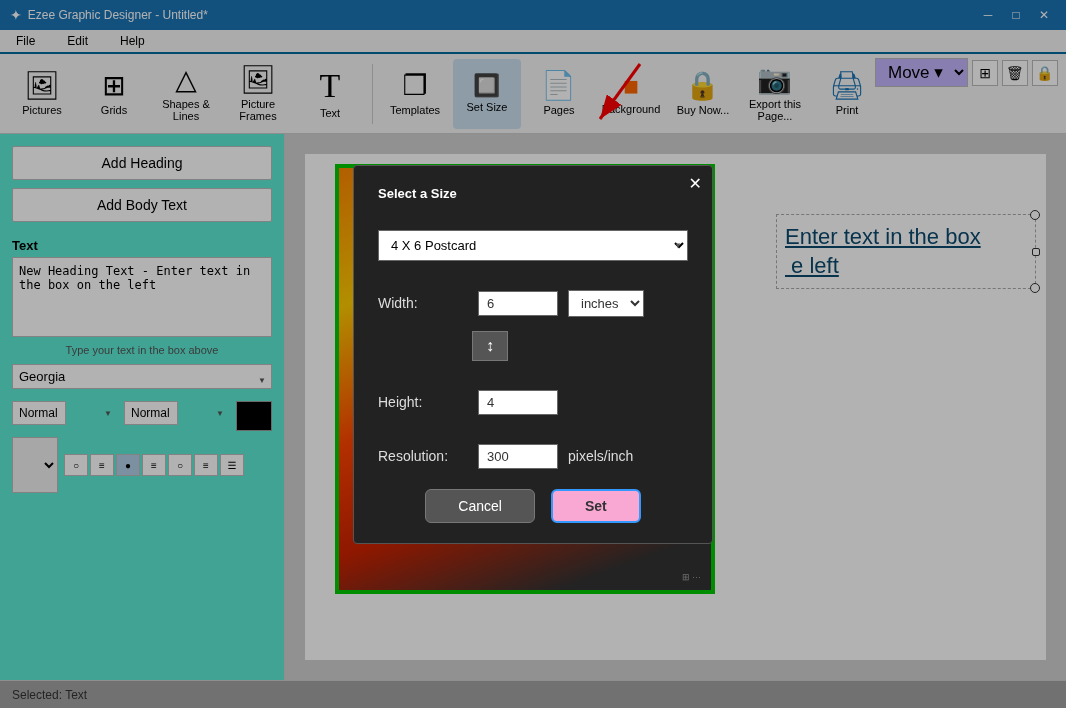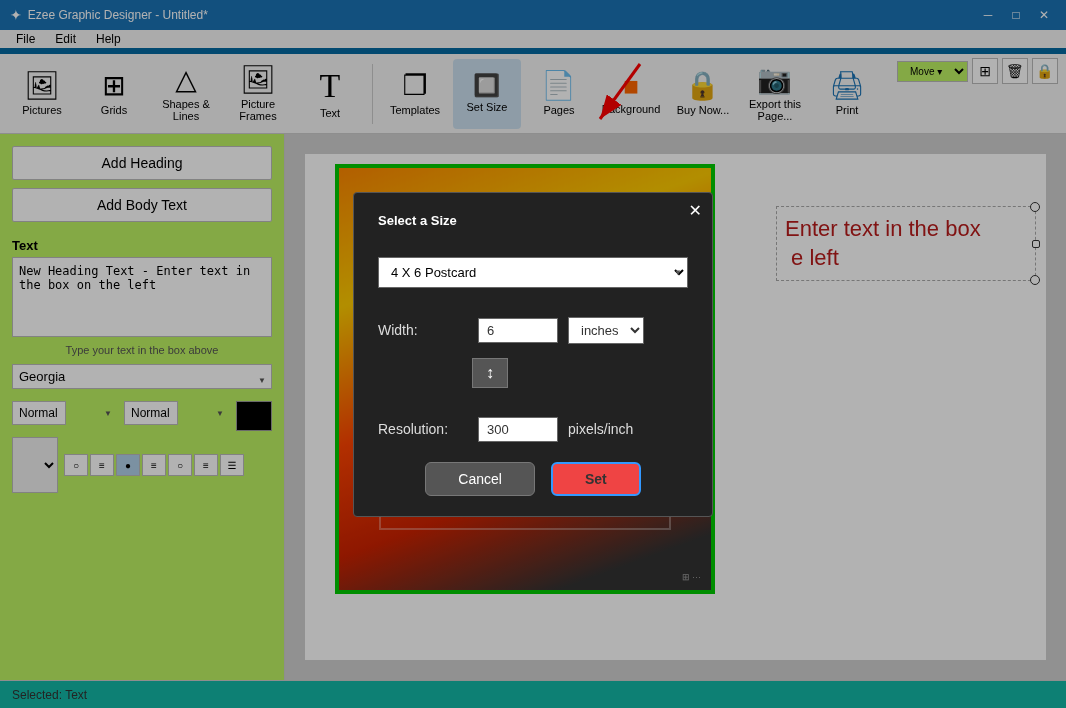--- a/index.html
+++ b/index.html
@@ -20,26 +20,26 @@
     #titlebar-controls { display: flex; gap: 4px; }
     .titlebar-btn {
       width: 24px; height: 20px;
       background: none; border: none; color: white;
       cursor: pointer; font-size: 12px; display: flex; align-items: center; justify-content: center;
     }
 
     
     #menubar {
       background: #f5f5f5;
-      border-bottom: 6px solid #0369a1;
+      border-bottom: 2px solid #0369a1;
       height: 24px;
       display: flex;
       align-items: center;
       padding: 0 8px;
-      gap: 4px;
+      gap: 16px;
     }
     .menu-item {
       padding: 2px 8px;
       cursor: pointer;
       border-radius: 2px;
       font-size: 12px;
     }
 
     
     #toolbar {
@@ -72,21 +72,21 @@
 
     
     #main {
       display: flex;
       height: calc(708px - 30px - 24px - 80px - 28px);
     }
 
     
     #left-panel {
       width: 285px;
-      background: #bef264;
+      background: #5eead4;
       border-right: 1px solid #ccc;
       padding: 12px;
       overflow-y: auto;
       flex-shrink: 0;
     }
     .panel-btn {
       width: 100%;
       padding: 8px 12px;
       border: 1px solid #bbb;
       background: white;
@@ -220,40 +220,40 @@
       border: 1px solid #333;
       border-radius: 50%;
     }
     .handle.tr { top: -5px; right: -5px; }
     .handle.br { bottom: -5px; right: -5px; }
     .handle.mr { top: 50%; right: -5px; transform: translateY(-50%); border-radius: 2px; width: 8px; height: 8px; }
 
     
     #statusbar {
       height: 28px;
-      background: #14b8a6;
+      background: #a3a3a3;
       border-top: 1px solid #ccc;
       display: flex;
       align-items: center;
       padding: 0 12px;
       font-size: 12px;
       color: #333;
     }
 
     
     #move-toolbar {
       position: absolute;
       top: 4px; right: 8px;
       display: flex; align-items: center; gap: 4px;
     }
     .move-select {
       padding: 3px 8px;
       border: 1px solid #bbb;
-      background: #bef264;
-      font-size: 10px;
+      background: #c4b5fd;
+      font-size: 17px;
       cursor: pointer;
     }
     .icon-btn {
       width: 26px; height: 26px;
       border: 1px solid #bbb;
       background: white;
       cursor: pointer;
       display: flex; align-items: center; justify-content: center;
       font-size: 14px;
     }
@@ -339,21 +339,21 @@
       font-size: 14px;
       cursor: pointer;
       border-radius: 6px;
     }
     .modal-btn.cancel {
       background: #555;
       border: 1px solid #777;
       color: white;
     }
     .modal-btn.set {
-      background: #ef4444;
+      background: #f9a8d4;
       border: 2px solid #3399ff;
       color: #333;
       font-weight: bold;
     }
 
     
     .select-wrapper {
       position: relative;
       display: inline-block;
     }
@@ -524,21 +524,21 @@
     <div id="canvas-inner">
       <div id="canvas-content">
 
         <div id="canvas-image">
           <div style="position:absolute; top:0; left:0; right:0; bottom:0; background: linear-gradient(160deg, #ff8800 0%, #ffcc00 25%, #ff4400 50%, #cc2200 70%, #333333 90%);"></div>
 
           <div style="position:absolute; top:30px; left:40px; right:40px; bottom:60px; border:2px solid rgba(255,255,255,0.3);"></div>
           <div style="position:absolute; bottom:8px; right:10px; font-size:9px; color:rgba(255,255,255,0.5);">⊞ ···</div>
         </div>
 
-        <div id="canvas-text-elem" style="position:absolute; top:52px; right:10px; width:260px; border:1px dashed #aaa; padding:8px; font-size:22px; line-height:1.3; color:#b91c1c;">
+        <div id="canvas-text-elem" style="position:absolute; top:60px; right:10px; width:260px; border:1px dashed #aaa; padding:8px; font-size:22px; line-height:1.3; color:#0c4a6e;text-decoration:underline;">
           <span>Enter text in the box<br>&nbsp;e left</span>
           <div class="handle tr"></div>
           <div class="handle br"></div>
           <div class="handle mr"></div>
         </div>
       </div>
     </div>
   </div>
 </div>
 
@@ -569,20 +569,24 @@
         <option>inches</option>
         <option>cm</option>
         <option>px</option>
       </select>
     </div>
 
     <div class="swap-btn">
       <span>↕</span>
     </div>
 
+    <div class="modal-row">
+      <span class="modal-label">Height:</span>
+      <input class="modal-input" type="text" value="4" style="">
+    </div>
 
     <div class="modal-row">
       <span class="modal-label">Resolution:</span>
       <input class="modal-input" type="text" value="300" style="">
       <span class="modal-label" style="min-width:auto;">pixels/inch</span>
     </div>
 
     <div class="modal-actions">
       <button class="modal-btn cancel">Cancel</button>
       <button class="modal-btn set">Set</button>

